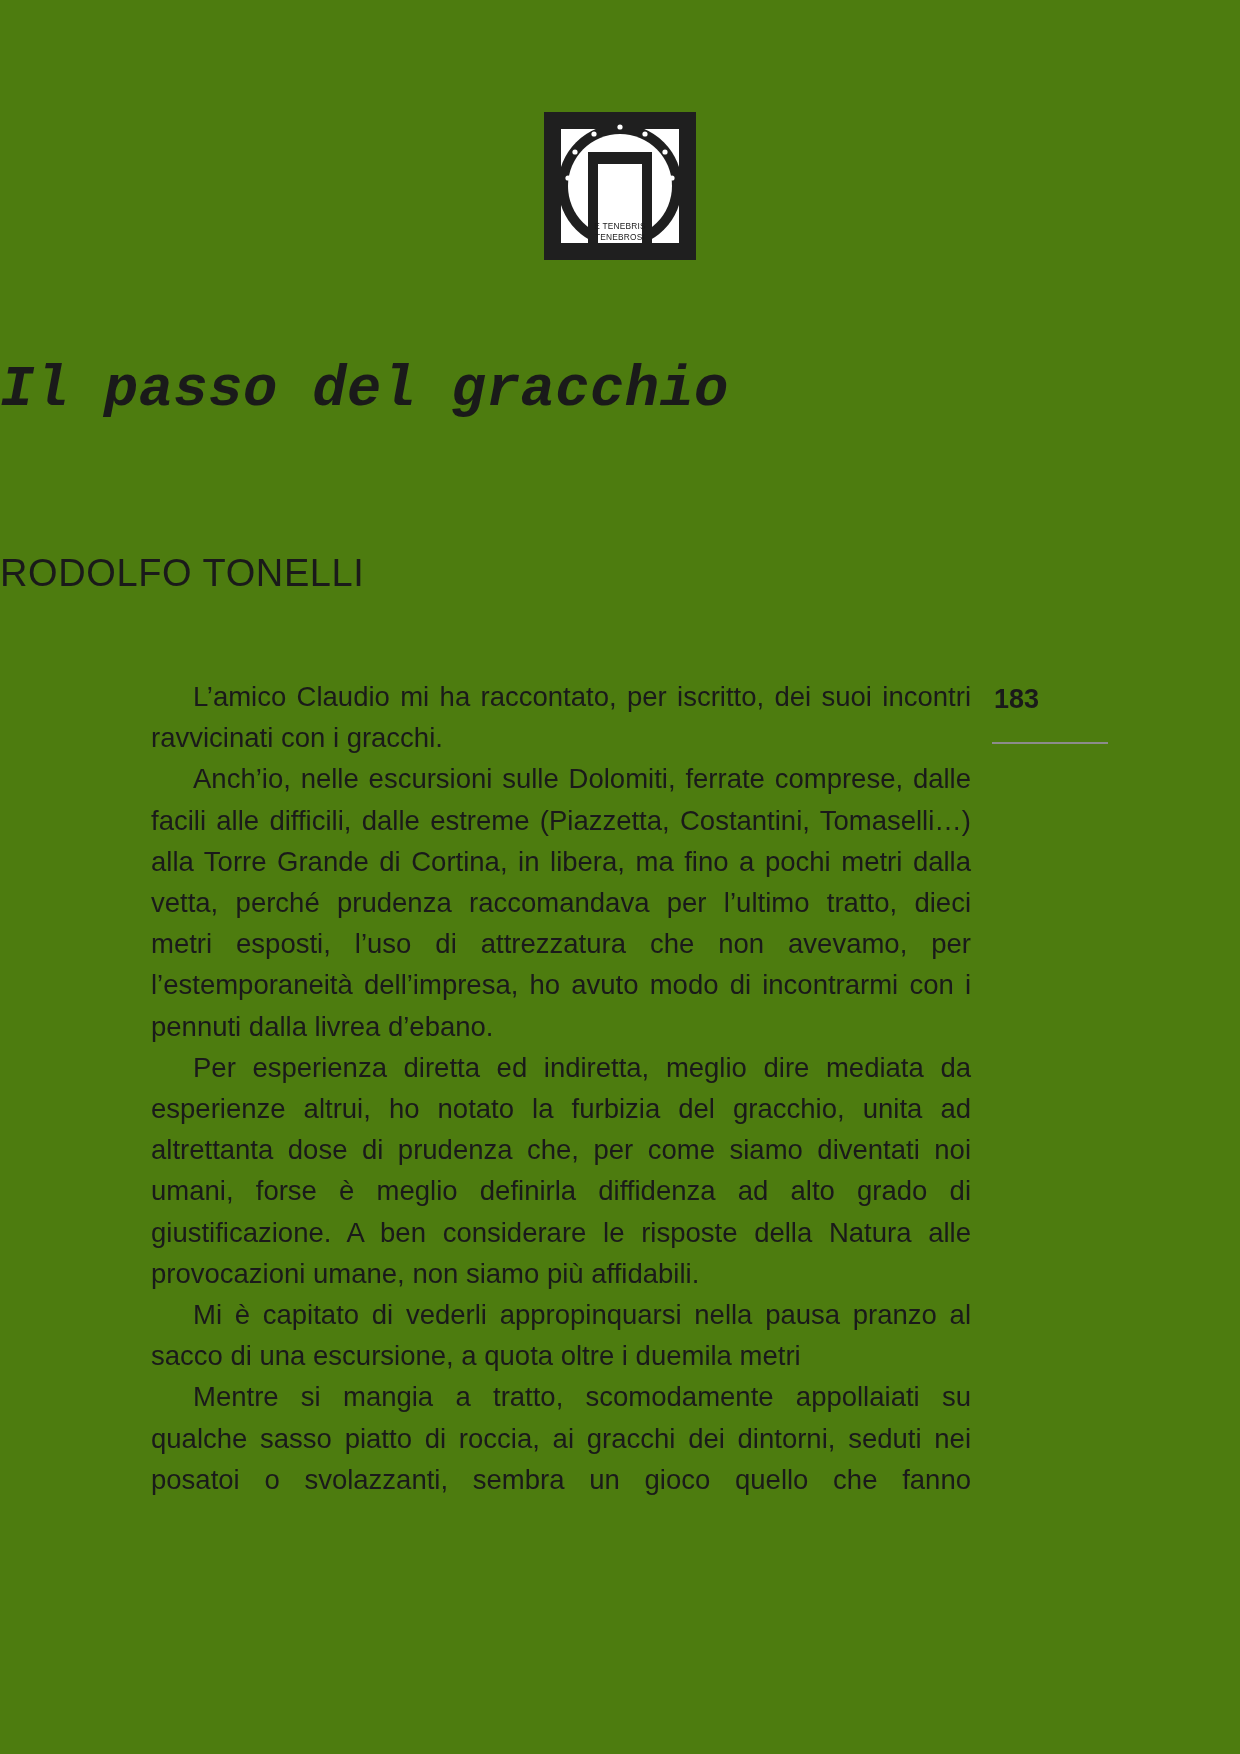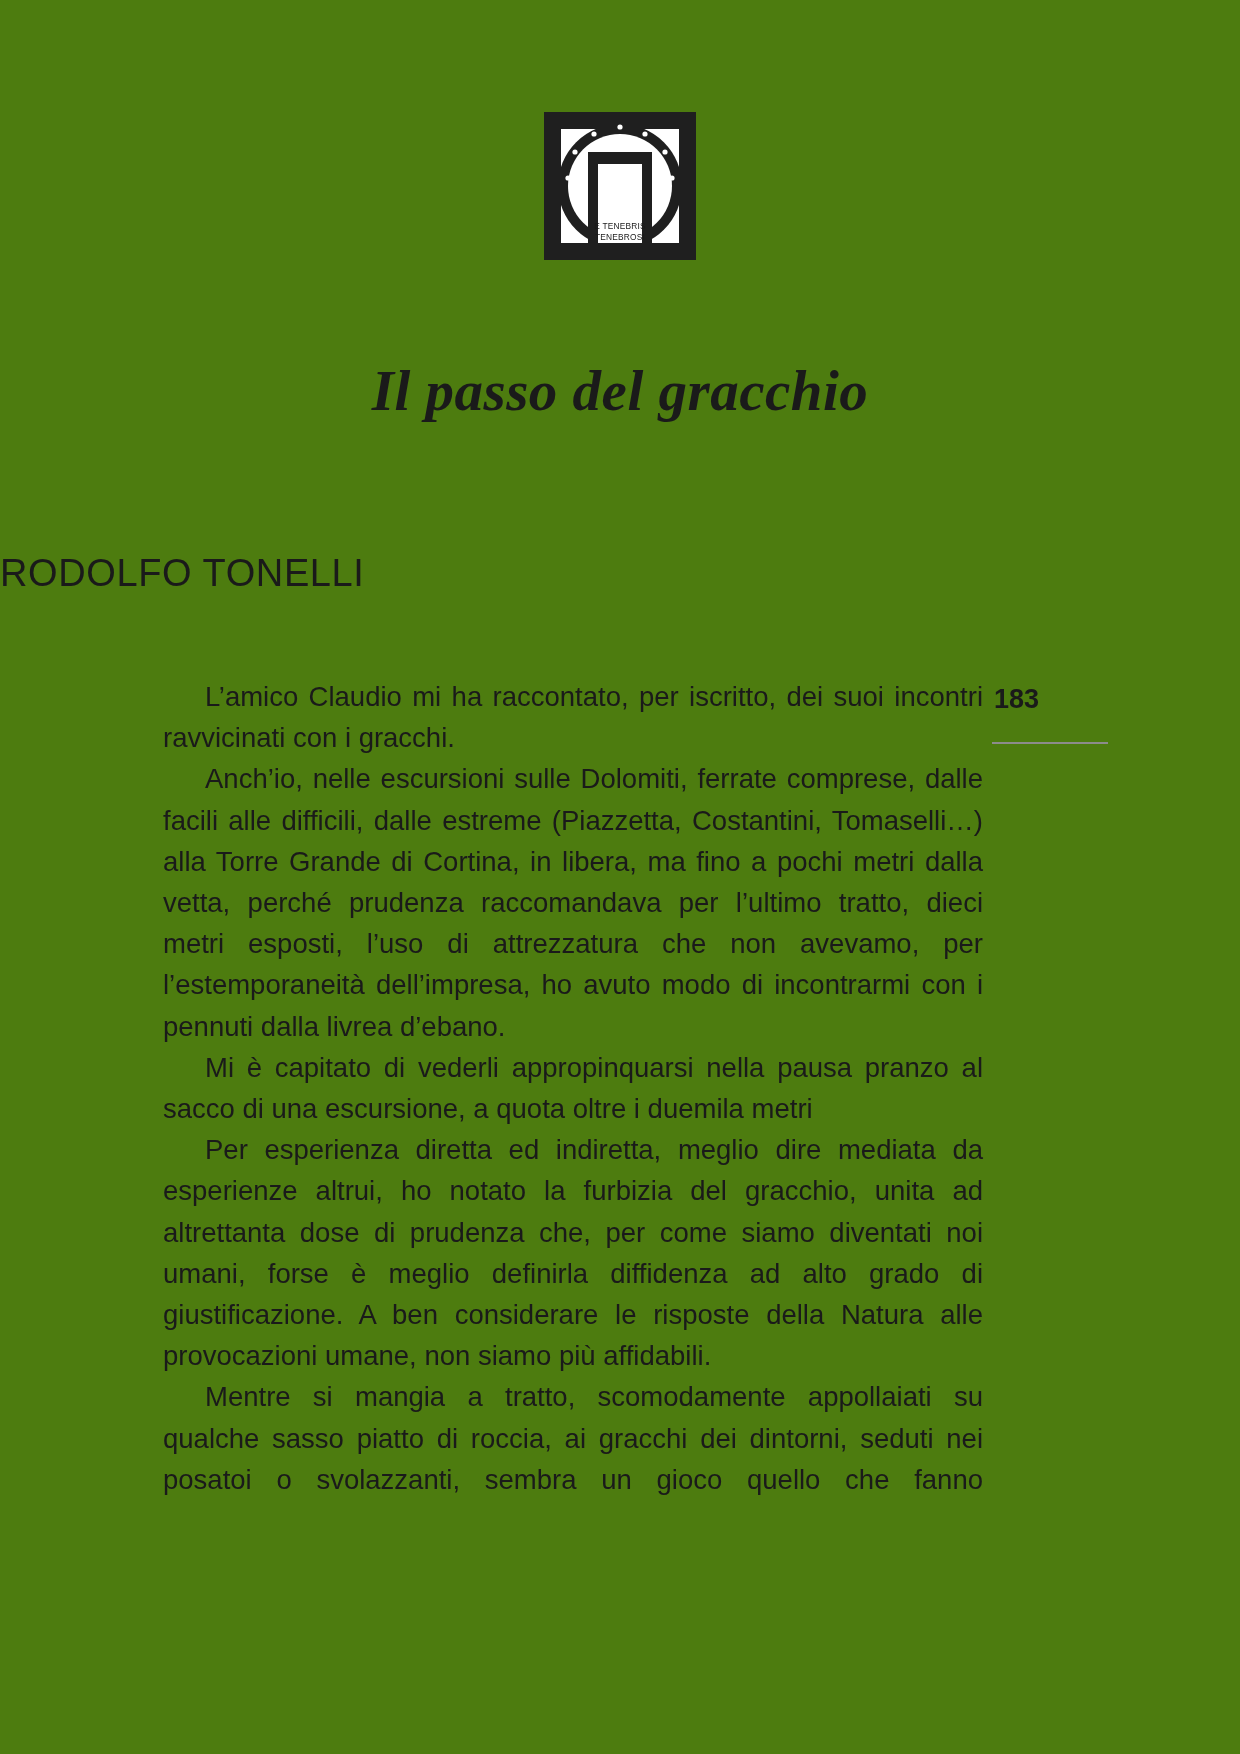--- a/index.html
+++ b/index.html
@@ -53,22 +53,22 @@
     transform-origin: center;
   }
   .logo-motto span { display: block; transform: scaleX(0.88); }
 
   
   .title {
     position: absolute;
     top: 358px;
     left: 0;
     width: 1240px;
-    text-align: center;
-    font-family: Liberation Serif, serif;
+    text-align: left;
+    font-family: Liberation Mono, monospace;
     font-style: italic;
     font-weight: 700;
     font-size: 57px;
     letter-spacing: 0.5px;
     color: #1a1a1a;
   }
 
   
   .author {
     position: absolute;
@@ -99,21 +99,21 @@
     left: 992px;
     width: 116px;
     height: 2px;
     background: #8c8c8c;
   }
 
   
   .body-col {
     position: absolute;
     top: 676px;
-    left: 163px;
+    left: 151px;
     width: 820px;
   }
   .body-col p {
     margin: 0;
     text-align: justify;
     text-justify: inter-word;
     font-family: "Liberation Sans", sans-serif;
     font-size: 27.5px;
     line-height: 41.2px;
     color: #1a1a1a;
@@ -161,18 +161,18 @@
   <div class="title">Il passo del gracchio</div>
 
   <div class="author">RODOLFO TONELLI</div>
 
   <div class="folio">183</div>
   <div class="folio-rule"></div>
 
   <div class="body-col">
     <p>L’amico Claudio mi ha raccontato, per iscritto, dei suoi incontri ravvicinati con i gracchi.</p>
     <p>Anch’io, nelle escursioni sulle Dolomiti, ferrate comprese, dalle facili alle difficili, dalle estreme (Piazzetta, Costantini, Tomaselli…) alla Torre Grande di Cortina, in libera, ma fino a pochi metri dalla vetta, perché prudenza raccomandava per l’ultimo tratto, dieci metri esposti, l’uso di attrezzatura che non avevamo, per l’estemporaneità dell’impresa, ho avuto modo di incontrarmi con i pennuti dalla livrea d’ebano.</p>
+    <p>Per esperienza diretta ed indiretta, meglio dire mediata da esperienze altrui, ho notato la furbizia del gracchio, unita ad altrettanta dose di prudenza che, per come siamo diventati noi umani, forse è meglio definirla diffidenza ad alto grado di giustificazione. A ben considerare le risposte della Natura alle provocazioni umane, non siamo più affidabili.</p>
     <p>Mi è capitato di vederli appropinquarsi nella pausa pranzo al sacco di una escursione, a quota oltre i duemila metri</p>
-    <p>Per esperienza diretta ed indiretta, meglio dire mediata da esperienze altrui, ho notato la furbizia del gracchio, unita ad altrettanta dose di prudenza che, per come siamo diventati noi umani, forse è meglio definirla diffidenza ad alto grado di giustificazione. A ben considerare le risposte della Natura alle provocazioni umane, non siamo più affidabili.</p>
     <p>Mentre si mangia a tratto, scomodamente appollaiati su qualche sasso piatto di roccia, ai gracchi dei dintorni, seduti nei posatoi o svolazzanti, sembra un gioco quello che fanno</p>
   </div>
 
 </div>
 
 </body></html>

